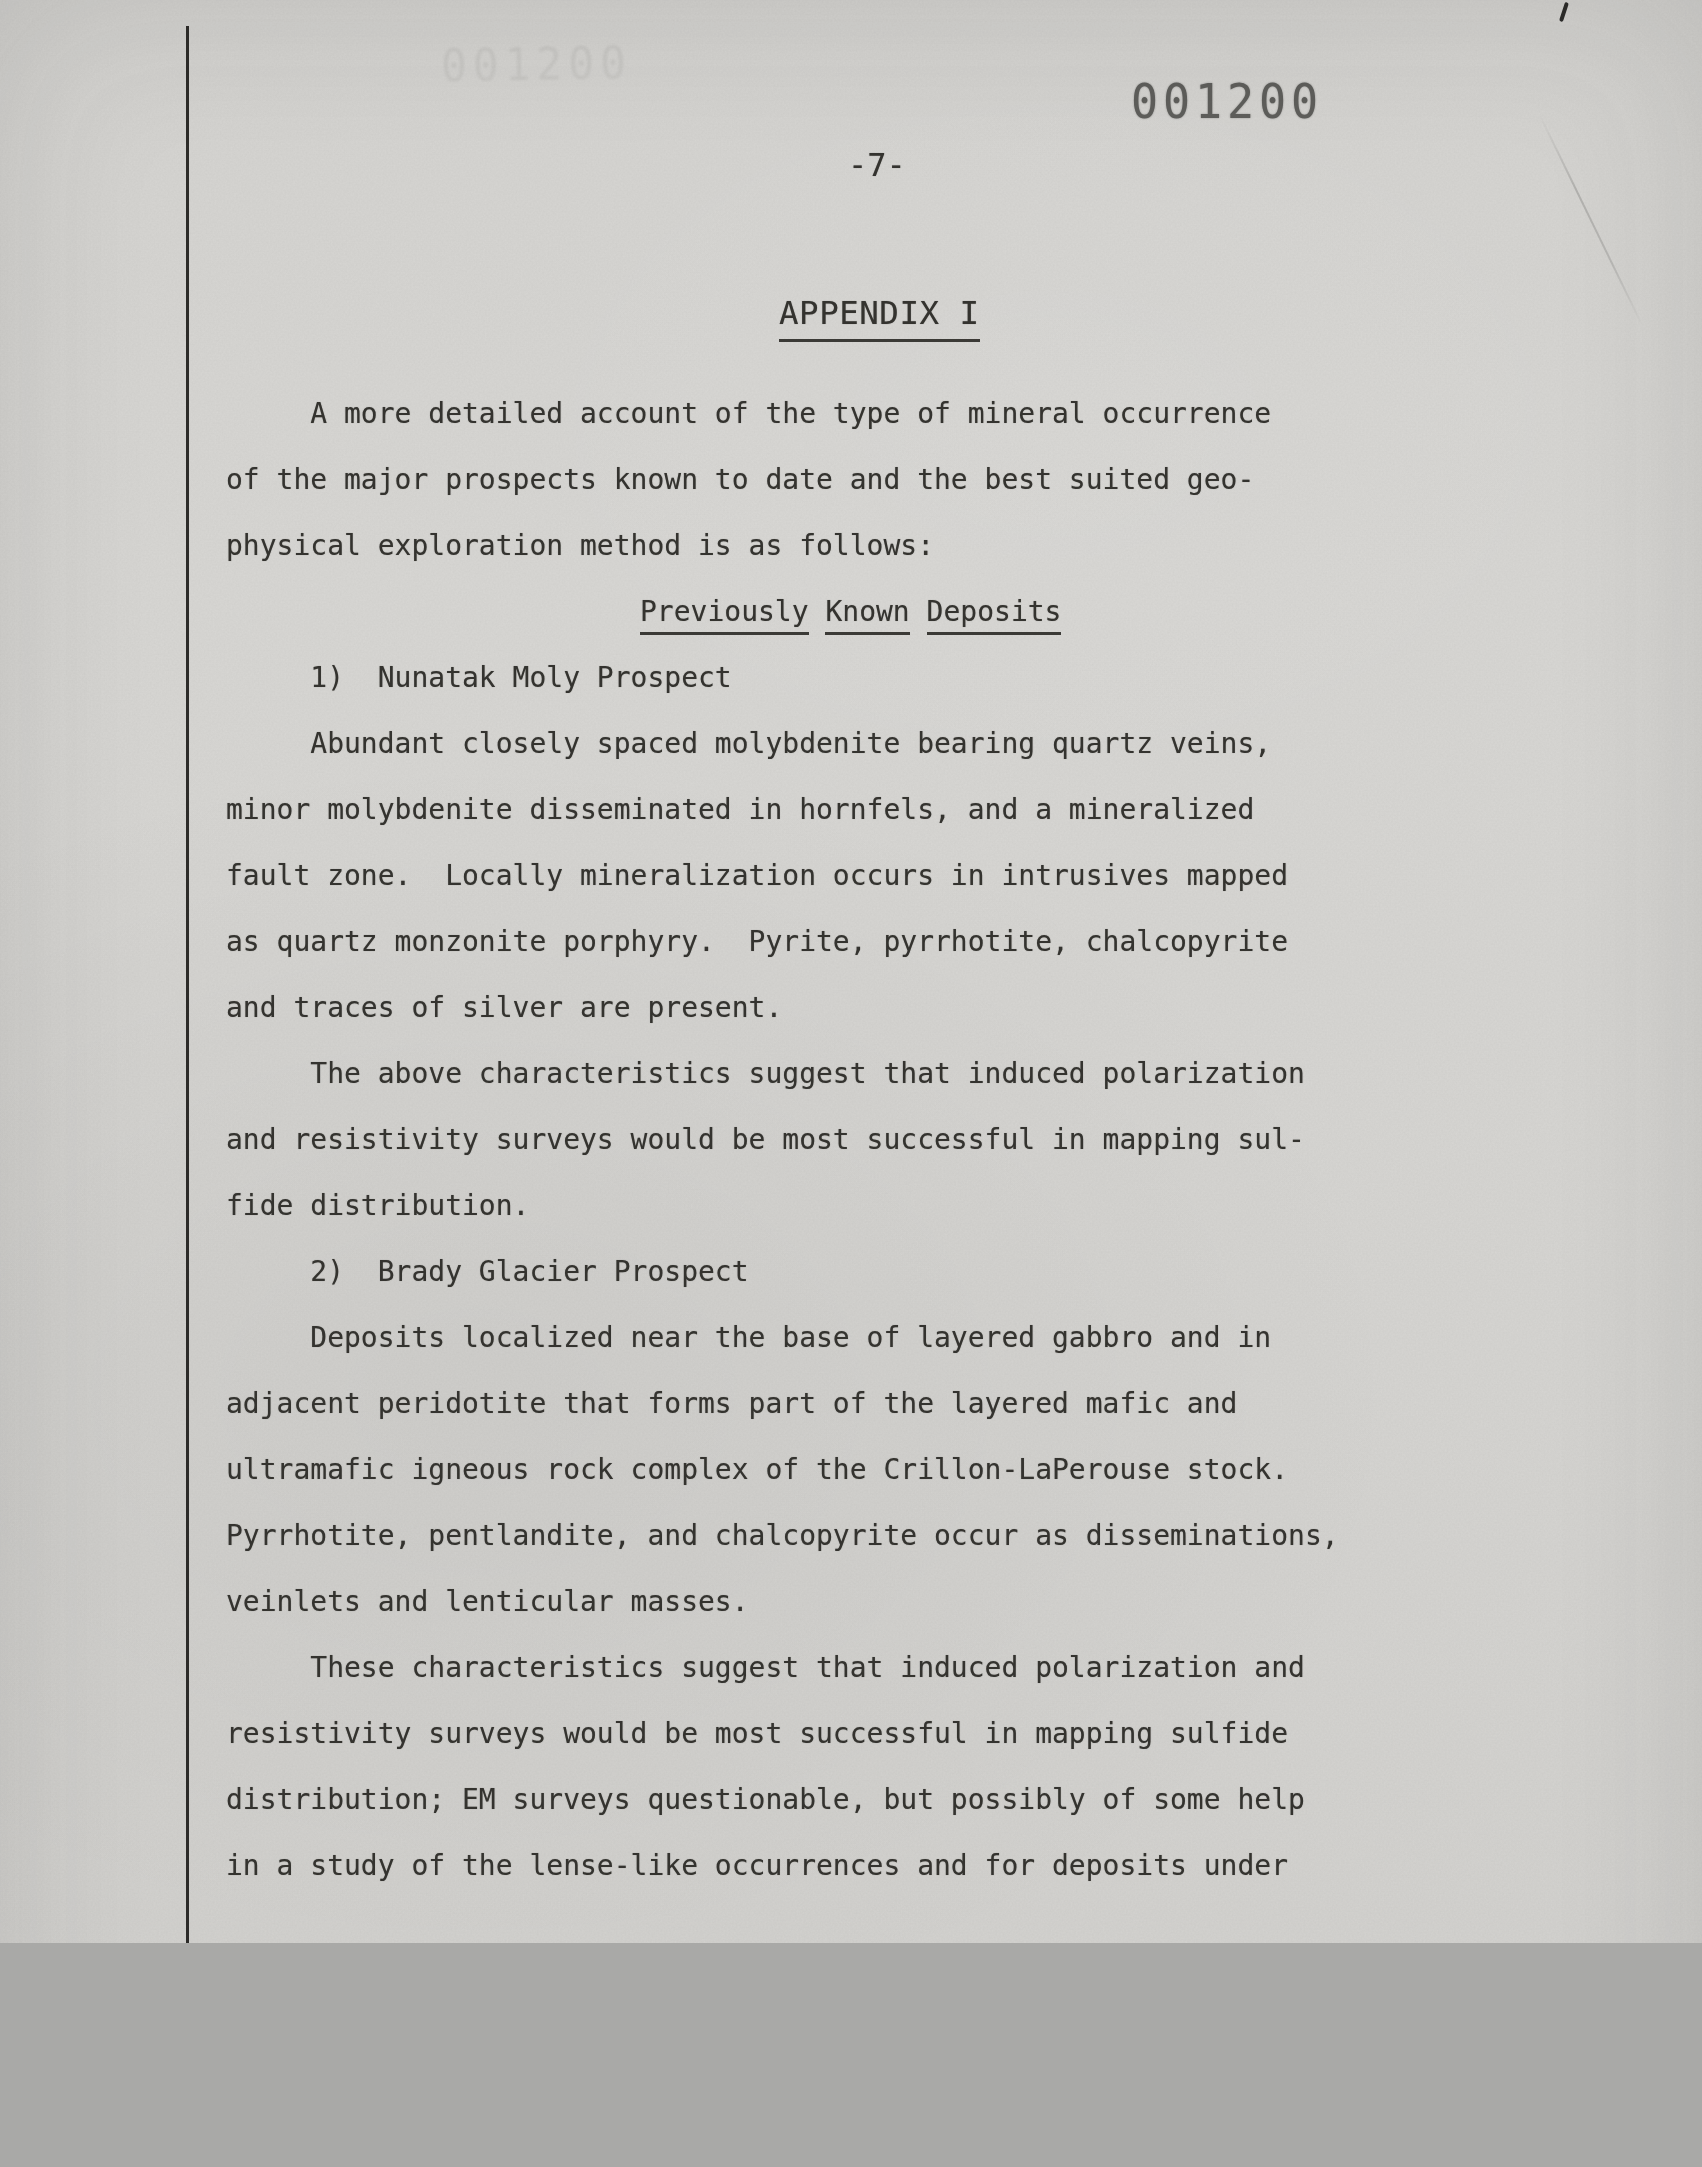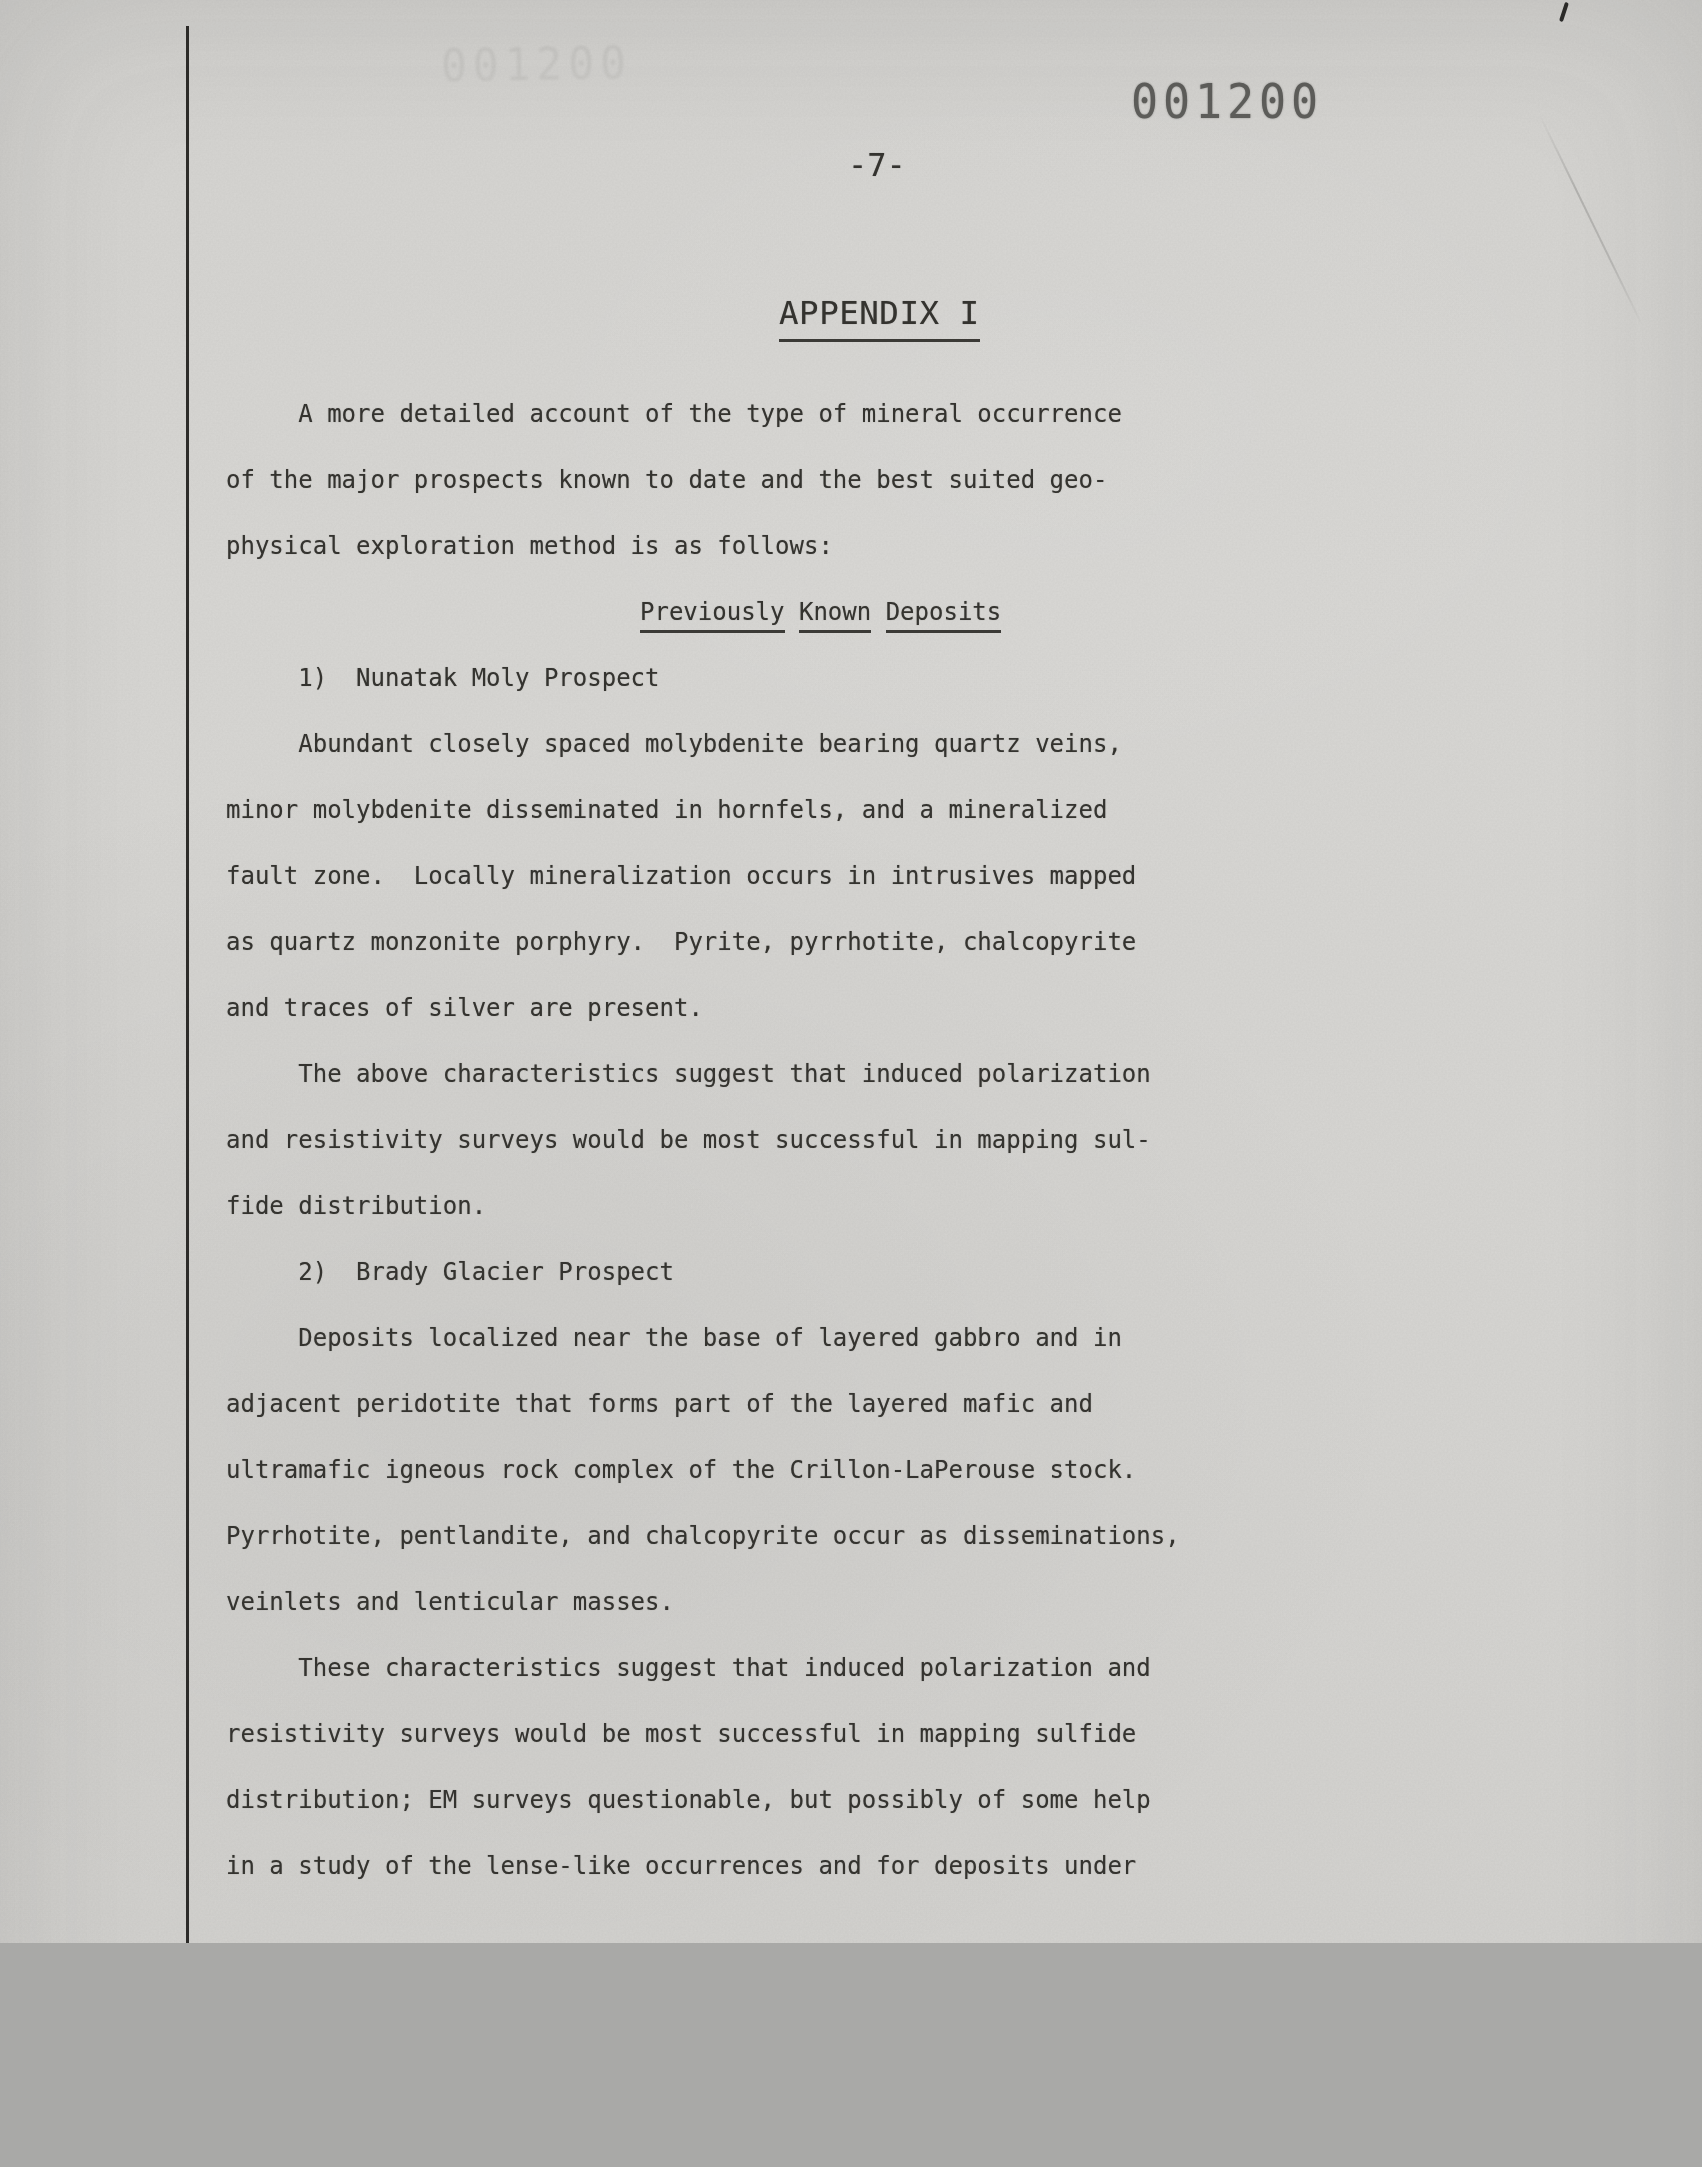--- a/index.html
+++ b/index.html
@@ -30,21 +30,21 @@
   }
   .page-number{position:absolute;left:848px;top:146px;font-size:32px;text-shadow:0 0 1px rgba(45,44,40,.4);}
   .appendix-heading{
     position:absolute;left:779px;top:294px;font-size:32.5px;letter-spacing:0.5px;
     padding-bottom:6.9px;border-bottom:3px solid #3b3a36;
     text-shadow:0 0 1px rgba(45,44,40,.4);
   }
 
   .doc-lines{
     position:absolute;left:226px;top:381px;width:1310px;
-    font-size:24px;line-height:66px;white-space:pre;
+    font-size:28px;line-height:66px;white-space:pre;
     text-shadow:0 0 1px rgba(45,44,40,.38);
   }
   .tline{height:66px;}
   .center-heading{margin-left:414px;}
   .uw{border-bottom:3px solid #3b3a36;padding-bottom:3.9px;margin-top:48px;}
 
   .logo{position:absolute;left:225px;top:1982px;line-height:1.0;}
   .logo-line{
     font-family:"DejaVu Sans", sans-serif;font-weight:bold;font-size:46px;letter-spacing:3px;
     color:transparent;-webkit-text-stroke:2.2px #3d3c39;

